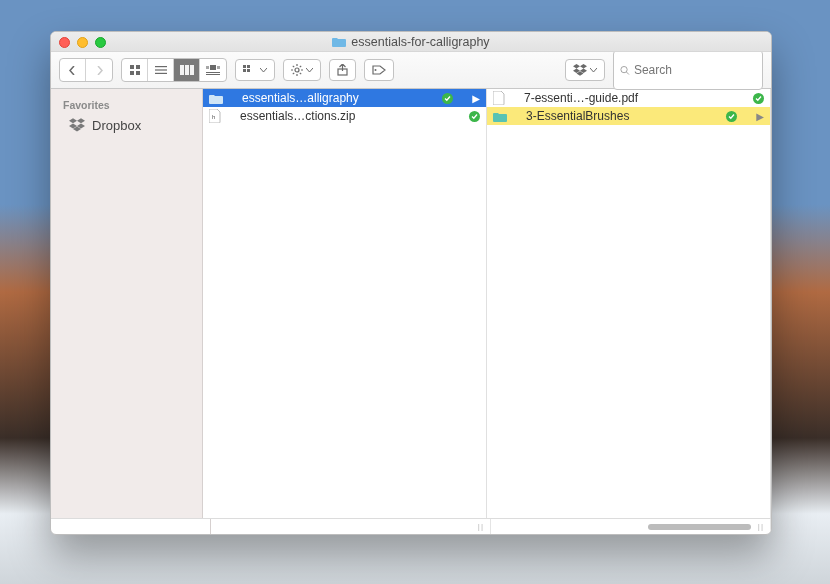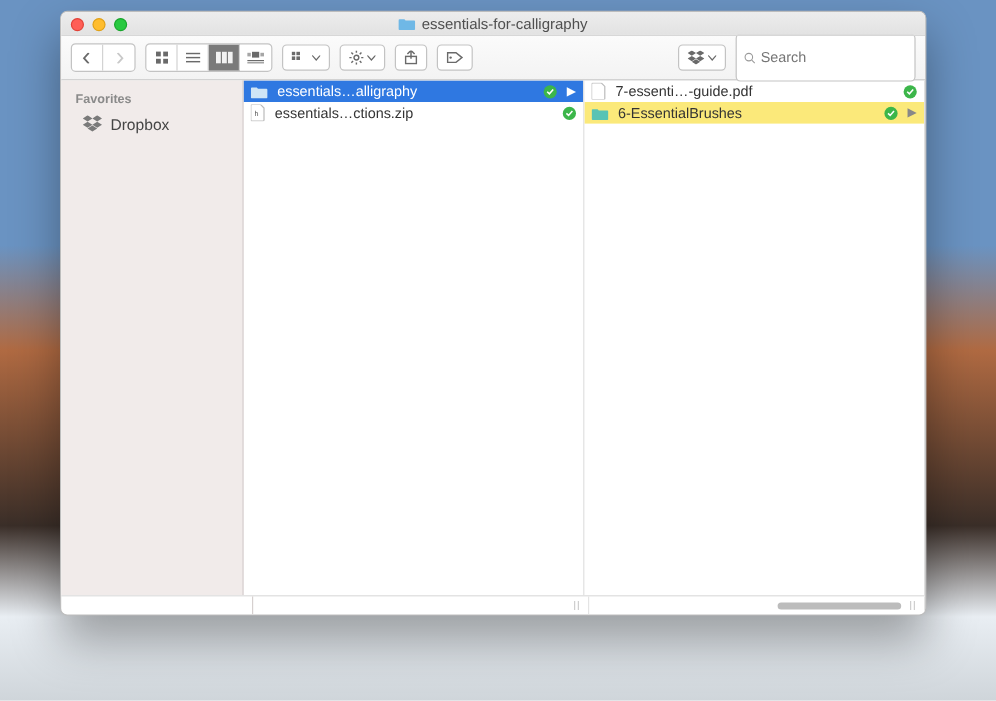--- a/index.html
+++ b/index.html
@@ -1,18 +1,18 @@
 <!DOCTYPE html>
 <html><head>
 <meta charset="utf-8">
 <style>
   * { box-sizing: border-box; margin: 0; padding: 0; }
   html, body { width: 830px; height: 584px; overflow: hidden; font-family: -apple-system, "Helvetica Neue", Arial, sans-serif; font-size: 13px; color: #333; }
   .desktop { width: 830px; height: 584px; position: relative; background: linear-gradient(180deg,#6a93c2 0%,#6a93c2 35%,#b06a42 50%,#3a2e28 75%,#e9eef3 88%,#cfd5da 100%); }
-  .window { position: absolute; left: 50px; top: 9px; width: 722px; height: 504px; background: #fff; border: 1px solid #bdbdbd; border-radius: 6px; box-shadow: 0 20px 40px rgba(0,0,0,.35); overflow: hidden; display: flex; flex-direction: column; }
+  .window { position: absolute; left: 50px; top: 31px; width: 722px; height: 504px; background: #fff; border: 1px solid #bdbdbd; border-radius: 6px; box-shadow: 0 20px 40px rgba(0,0,0,.35); overflow: hidden; display: flex; flex-direction: column; }
   .titlebar { height: 20px; background: linear-gradient(#ededed,#e2e2e2); border-bottom: 1px solid #d7d7d7; display: flex; align-items: center; position: relative; }
   .traffic { position: absolute; left: 8px; top: 5px; display: flex; gap: 7px; }
   .traffic span { width: 11px; height: 11px; border-radius: 50%; display: inline-block; }
   .red { background: #ff5f57; border: 1px solid #e24238; }
   .yel { background: #ffbd2e; border: 1px solid #e1a117; }
   .grn { background: #28c940; border: 1px solid #18a62c; }
   .title { flex: 1; text-align: center; display: flex; align-items: center; justify-content: center; gap: 5px; color: #4f4f4f; font-size: 12.5px; }
   .toolbar { height: 37px; background: linear-gradient(#fbfbfb,#f3f3f3); border-bottom: 1px solid #c8c8c8; display: flex; align-items: center; padding: 0 8px; gap: 8px; }
   .seg { display: flex; border: 1px solid #c3c3c3; border-radius: 4px; overflow: hidden; background: #fff; }
   .seg .btn { width: 26px; height: 22px; display: flex; align-items: center; justify-content: center; border-right: 1px solid #d3d3d3; color: #6a6a6a; cursor: default; }
@@ -21,21 +21,21 @@
   .btn-single { border: 1px solid #c3c3c3; border-radius: 4px; background: #fff; height: 22px; display: flex; align-items: center; justify-content: center; color: #6a6a6a; padding: 0 7px; }
   .search { flex: 0 0 150px; height: 40px; border: 1px solid #c3c3c3; border-radius: 4px; background: #fff; display: flex; align-items: center; padding: 0 6px; color: #9a9a9a; gap: 4px; }
   .search input { border: none; outline: none; width: 100%; font-size: 12px; background: transparent; }
   .spacer { flex: 1; }
   .content { flex: 1; display: flex; }
   .sidebar { width: 152px; background: #f1ebea; border-right: 1px solid #d6d0cf; padding: 6px 0; }
   .sb-hdr { font-size: 10.5px; color: #8a8a8a; font-weight: 600; padding: 4px 12px; }
   .sb-item { display: flex; align-items: flex-start; gap: 7px; padding: 3px 12px 3px 18px; color: #454545; }
   .columns { flex: 1; display: flex; position: relative; }
   .col { width: 50%; border-right: 1px solid #e0e0e0; overflow-y: auto; position: relative; }
-  .row { display: flex; align-items: center; gap: 8px; padding: 2px 6px; font-size: 12px; white-space: nowrap; }
+  .row { display: flex; align-items: center; gap: 19px; padding: 2px 6px; font-size: 12px; white-space: nowrap; }
   .row .name { flex: 1; overflow: hidden; text-overflow: ellipsis; }
   .row.sel-blue { background: #2f78e1; color: #fff; }
   .row.sel-yellow { background: #fbe97a; }
   .status { width: 11px; height: 11px; border-radius: 50%; background: #3cb64a; display: inline-flex; align-items: center; justify-content: center; }
   .status svg { width: 7px; height: 7px; }
   .chev { font-size: 10px; color: #888; }
   .row.sel-blue .chev { color: #fff; }
   .folder-icon { width: 14px; height: 11px; }
   .statusbar { height: 16px; border-top: 1px solid #dcdcdc; display: flex; }
   .statusbar .pane { flex: 1; display: flex; align-items: center; justify-content: flex-end; padding-right: 6px; border-right: 1px solid #e4e4e4; }
@@ -226,21 +226,21 @@
             <span class="status">
                 <svg viewBox="0 0 7 7">
                   <path d="M1 3.5 L2.8 5.2 L6 1.5" stroke="#fff" stroke-width="1.3" fill="none"></path>
                 </svg>
               </span>
           </div>
           <div class="row sel-yellow">
             <svg class="folder-icon" viewBox="0 0 14 11">
                 <path fill="#58c3b4" d="M1 2h4l1 1h7a1 1 0 0 1 1 1v6a1 1 0 0 1-1 1H1a1 1 0 0 1-1-1V3a1 1 0 0 1 1-1z"></path>
               </svg>
-            <span class="name">6-EssentialBrushes</span>
+            <span class="name">3-EssentialBrushes</span>
             <span class="status">
                 <svg viewBox="0 0 7 7">
                   <path d="M1 3.5 L2.8 5.2 L6 1.5" stroke="#fff" stroke-width="1.3" fill="none"></path>
                 </svg>
               </span>
             <span class="chev">▶</span>
           </div>
         </div>
       </div>
     </div>

